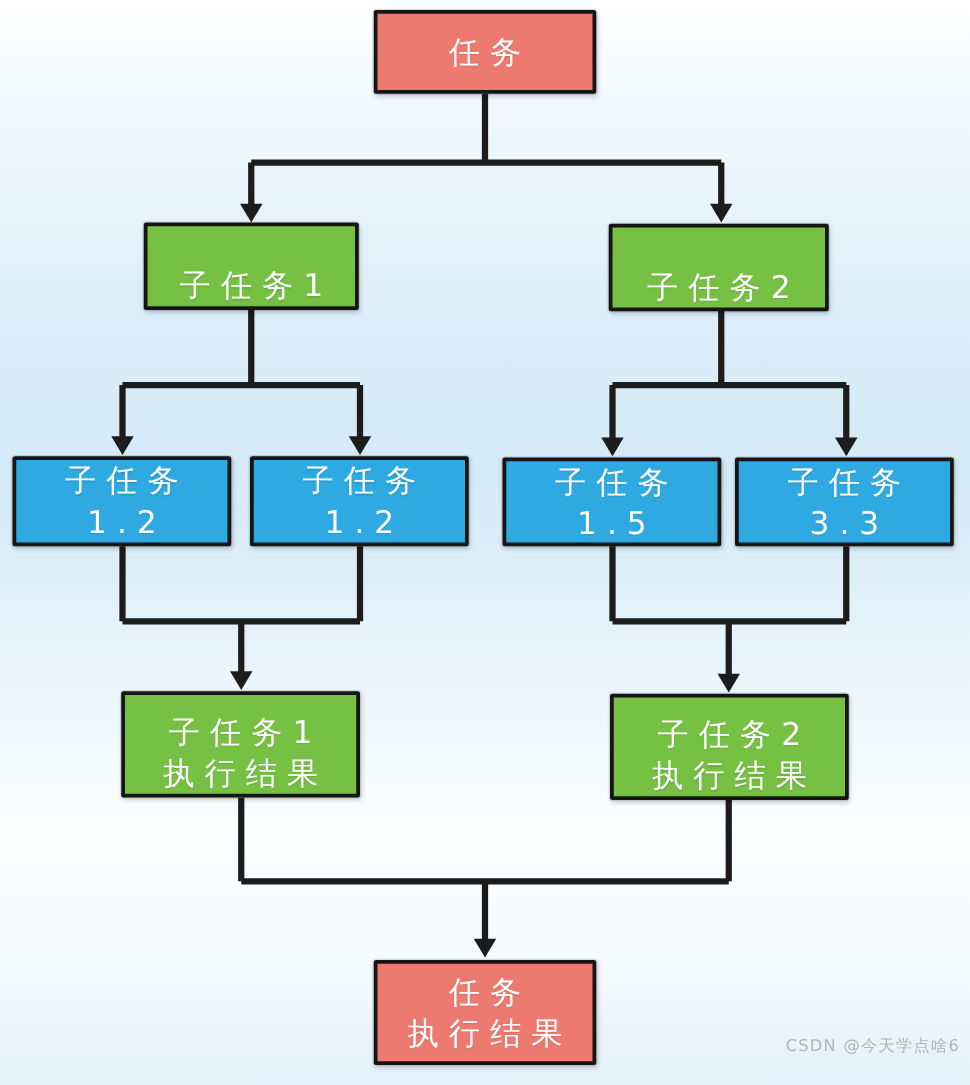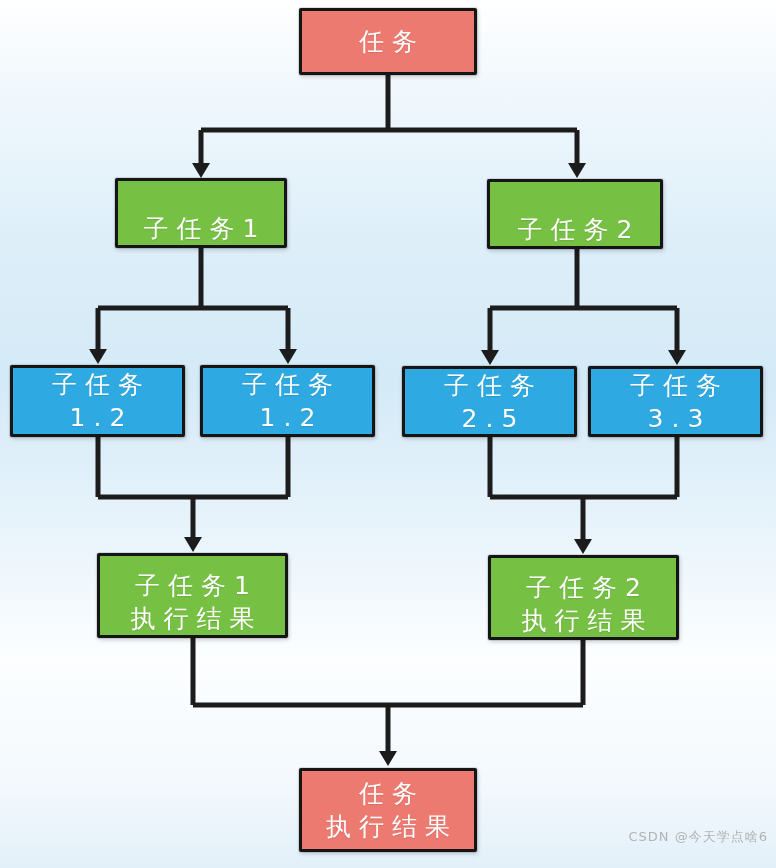--- a/index.html
+++ b/index.html
@@ -106,21 +106,21 @@
     <span class="line">1.2</span>
   </div>
 
   <div class="node blue" id="node-s12">
     <span class="line">子任务</span>
     <span class="line">1.2</span>
   </div>
 
   <div class="node blue" id="node-s21">
     <span class="line">子任务</span>
-    <span class="line">2.5</span>
+    <span class="line">1.5</span>
   </div>
 
   <div class="node blue" id="node-s22">
     <span class="line">子任务</span>
     <span class="line">3.3</span>
   </div>
 
   <div class="node green" id="node-result1">
     <span class="line">子任务1</span>
     <span class="line">执行结果</span>

